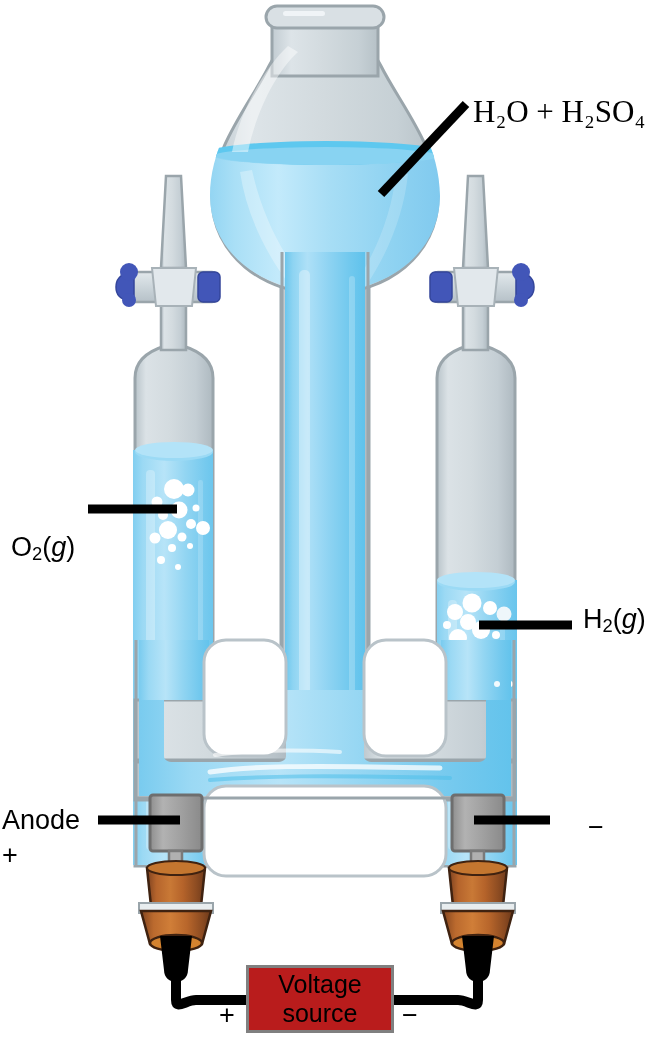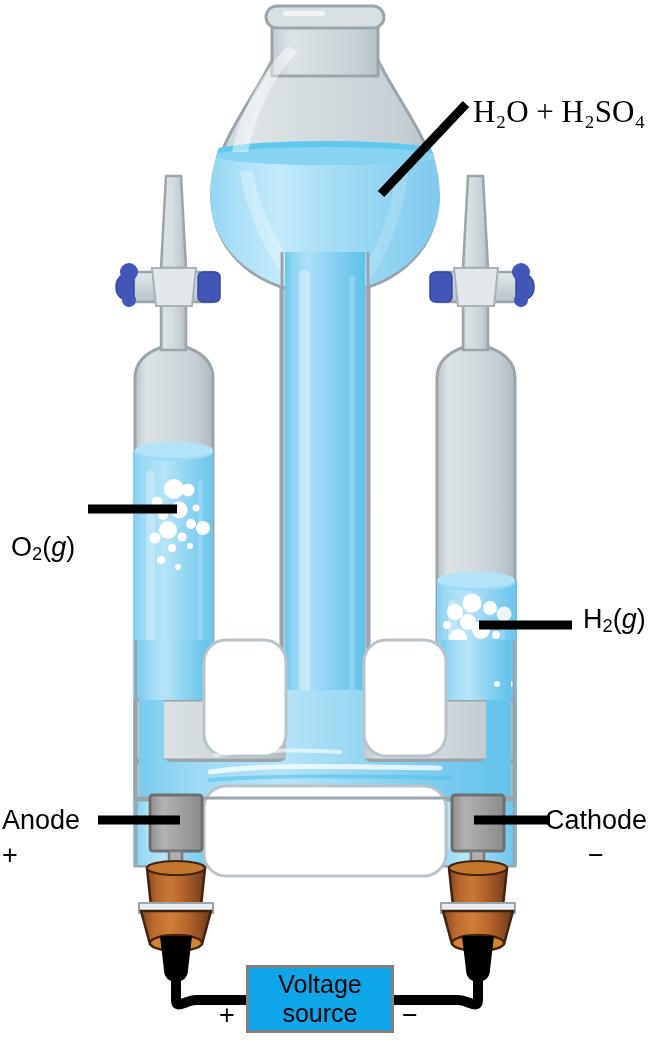--- a/index.html
+++ b/index.html
@@ -80,21 +80,21 @@
     top: 1001px;
     font-size: 27px;
   }
   #vsbox {
     position: absolute;
     left: 246px;
     top: 965px;
     width: 148px;
     height: 68px;
     border: 3px solid #808080;
-    background: #0ea5e9;
+    background: #b91c1c;
     box-sizing: border-box;
     display: flex;
     flex-direction: column;
     align-items: center;
     justify-content: center;
   }
   #vsbox span {
     font-family: "Liberation Sans", sans-serif;
     font-size: 25px;
     color: #000000;
@@ -425,21 +425,20 @@
 <div class="lbl" id="lbl-h2">
   <span>H<sub>2</sub>(<span class="it">g</span>)</span>
 </div>
 
 <div class="lbl" id="lbl-anode">
   <span>Anode</span>
   <span class="sign">+</span>
 </div>
 
 <div class="lbl" id="lbl-cathode">
-  <span>Cathode</span>
   <span class="sign">−</span>
 </div>
 
 <div class="lbl" id="lbl-vsplus">+</div>
 <div class="lbl" id="lbl-vsminus">−</div>
 
 <div id="vsbox">
   <span>Voltage</span>
   <span>source</span>
 </div>

